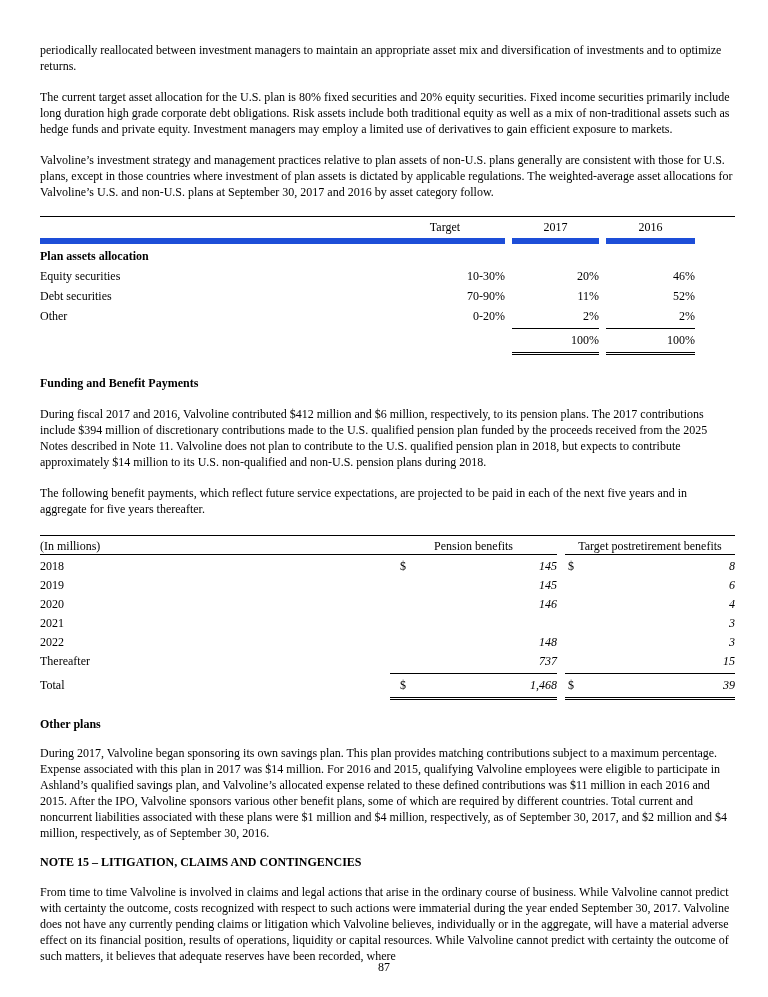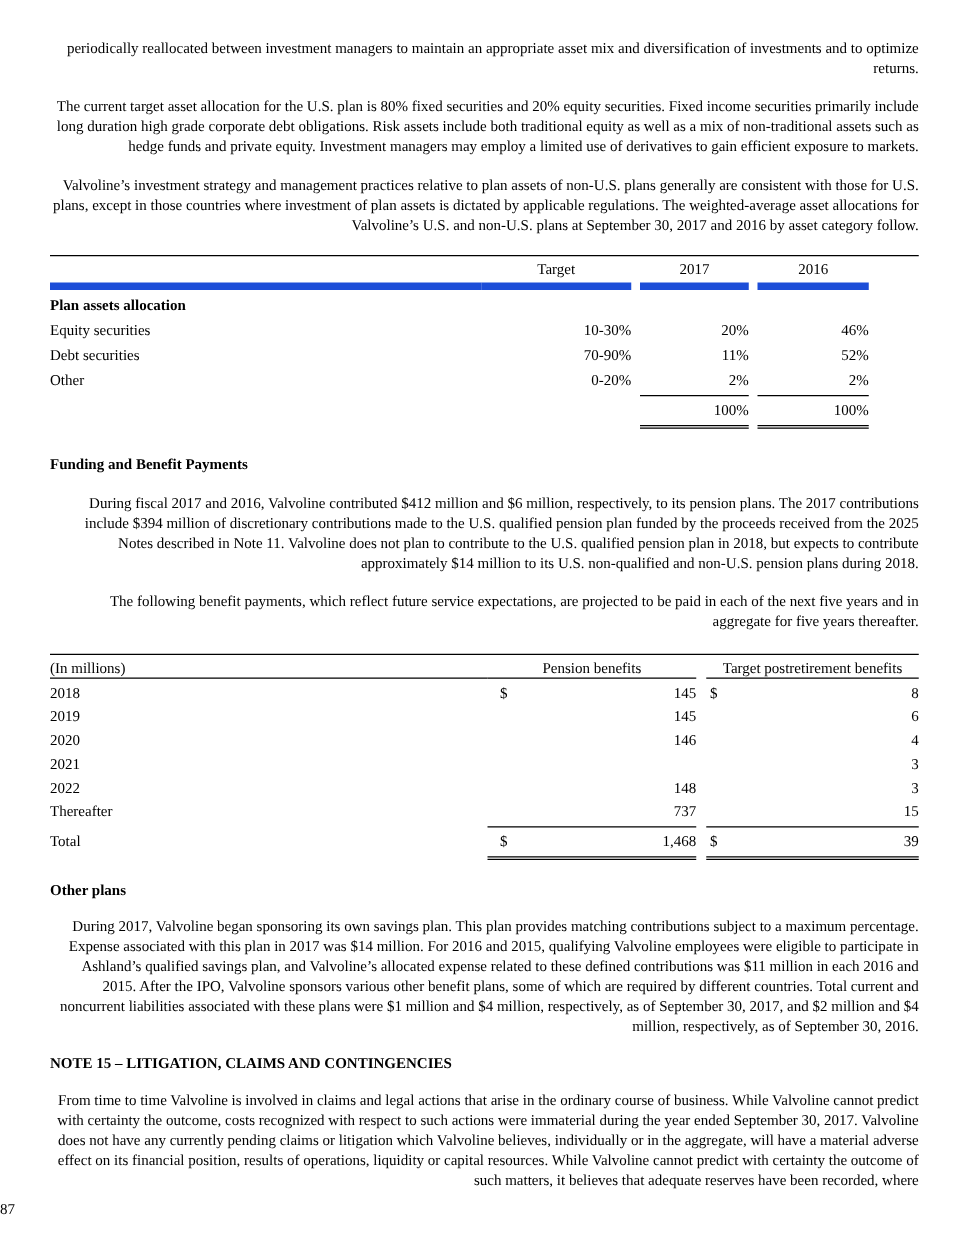--- a/index.html
+++ b/index.html
@@ -2,21 +2,21 @@
 <html><head>
 <meta charset="utf-8">
 <style>
   html,body { margin:0; padding:0; background:#e8e8e8; }
   .page {
     width:768px; height:997px; background:#ffffff; position:relative;
     font-family:"Liberation Serif", serif; font-size:12px; line-height:16px; color:#000;
     margin:0 auto; overflow:hidden;
   }
   .content { position:absolute; top:30px; left:40px; width:695px; }
-  p.body { margin:0 0 15px 0;text-align:right; }
+  p.body { margin:12px 0 15px 0; }
   .heading { font-weight:bold; margin:0 0 15px 0; }
   .h-funding { margin-top:20px; }
   .h-other { margin-top:16px; margin-bottom:13px; }
   .h-note { margin-top:0; margin-bottom:14px; }
   p.tight { margin-bottom:13px; }
   p.last { margin-bottom:0; }
 
   
   .trule { height:1px; background:#000; }
 
@@ -45,23 +45,23 @@
   .t2 .cp { width:167px; }
   .t2 .g  { width:8px; }
   .t2 .co { flex:1; }
   .t2hdr > div { padding-top:2px; padding-bottom:0; }
   .t2hdr > .b { border-bottom:1px solid #000; }
   .t2hdr .hc { text-align:center; }
   .t2data > div { padding-top:3px; }
   .money { display:flex; justify-content:space-between; }
   .cp .cur { margin-left:10px; }
   .co .cur { margin-left:3px; }
-  .val { text-align:right; }
-
-  .pageno { position:absolute; bottom:22px; left:0; width:100%; }
+  .val { text-align:right;font-style:italic; }
+
+  .pageno { position:absolute; bottom:22px; left:0; width:100%; text-align:center; }
 </style>
 </head>
 <body>
 
 <div class="page">
   <div class="content">
 
     <p class="body">periodically reallocated between investment managers to maintain an appropriate asset mix and diversification of investments and to optimize returns.</p>
     <p class="body">The current target asset allocation for the U.S. plan is 80% fixed securities and 20% equity securities. Fixed income securities primarily include long duration high grade corporate debt obligations. Risk assets include both traditional equity as well as a mix of non-traditional assets such as hedge funds and private equity. Investment managers may employ a limited use of derivatives to gain efficient exposure to markets.</p>
     <p class="body" style="margin-bottom:16px;">Valvoline’s investment strategy and management practices relative to plan assets of non-U.S. plans generally are consistent with those for U.S. plans, except in those countries where investment of plan assets is dictated by applicable regulations. The weighted-average asset allocations for Valvoline’s U.S. and non-U.S. plans at September 30, 2017 and 2016 by asset category follow.</p>

